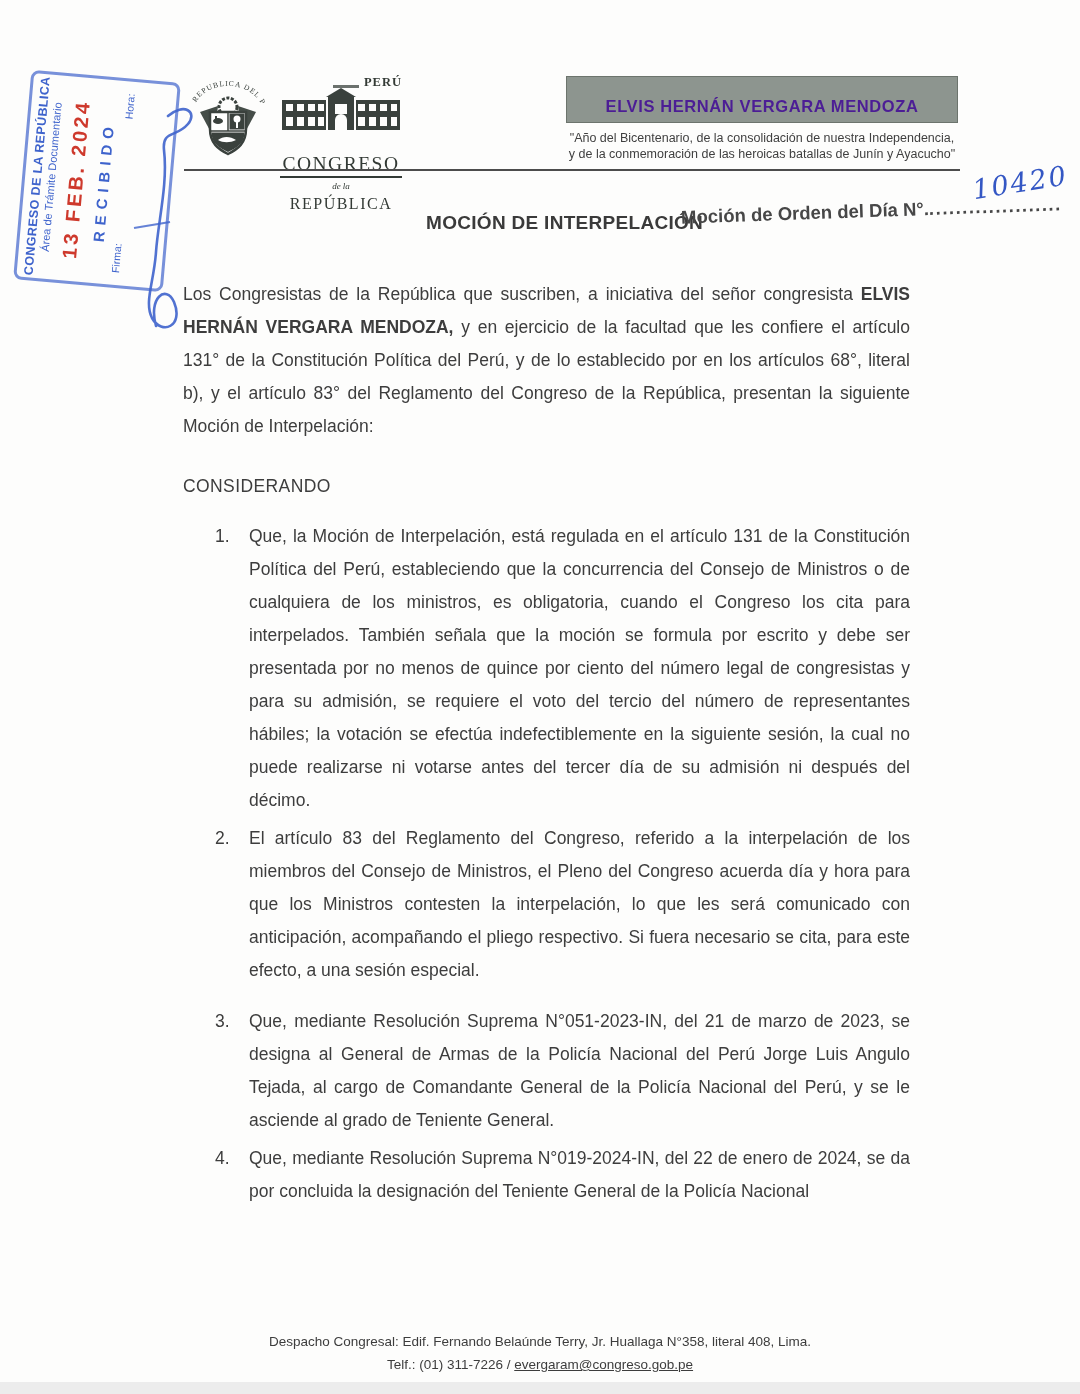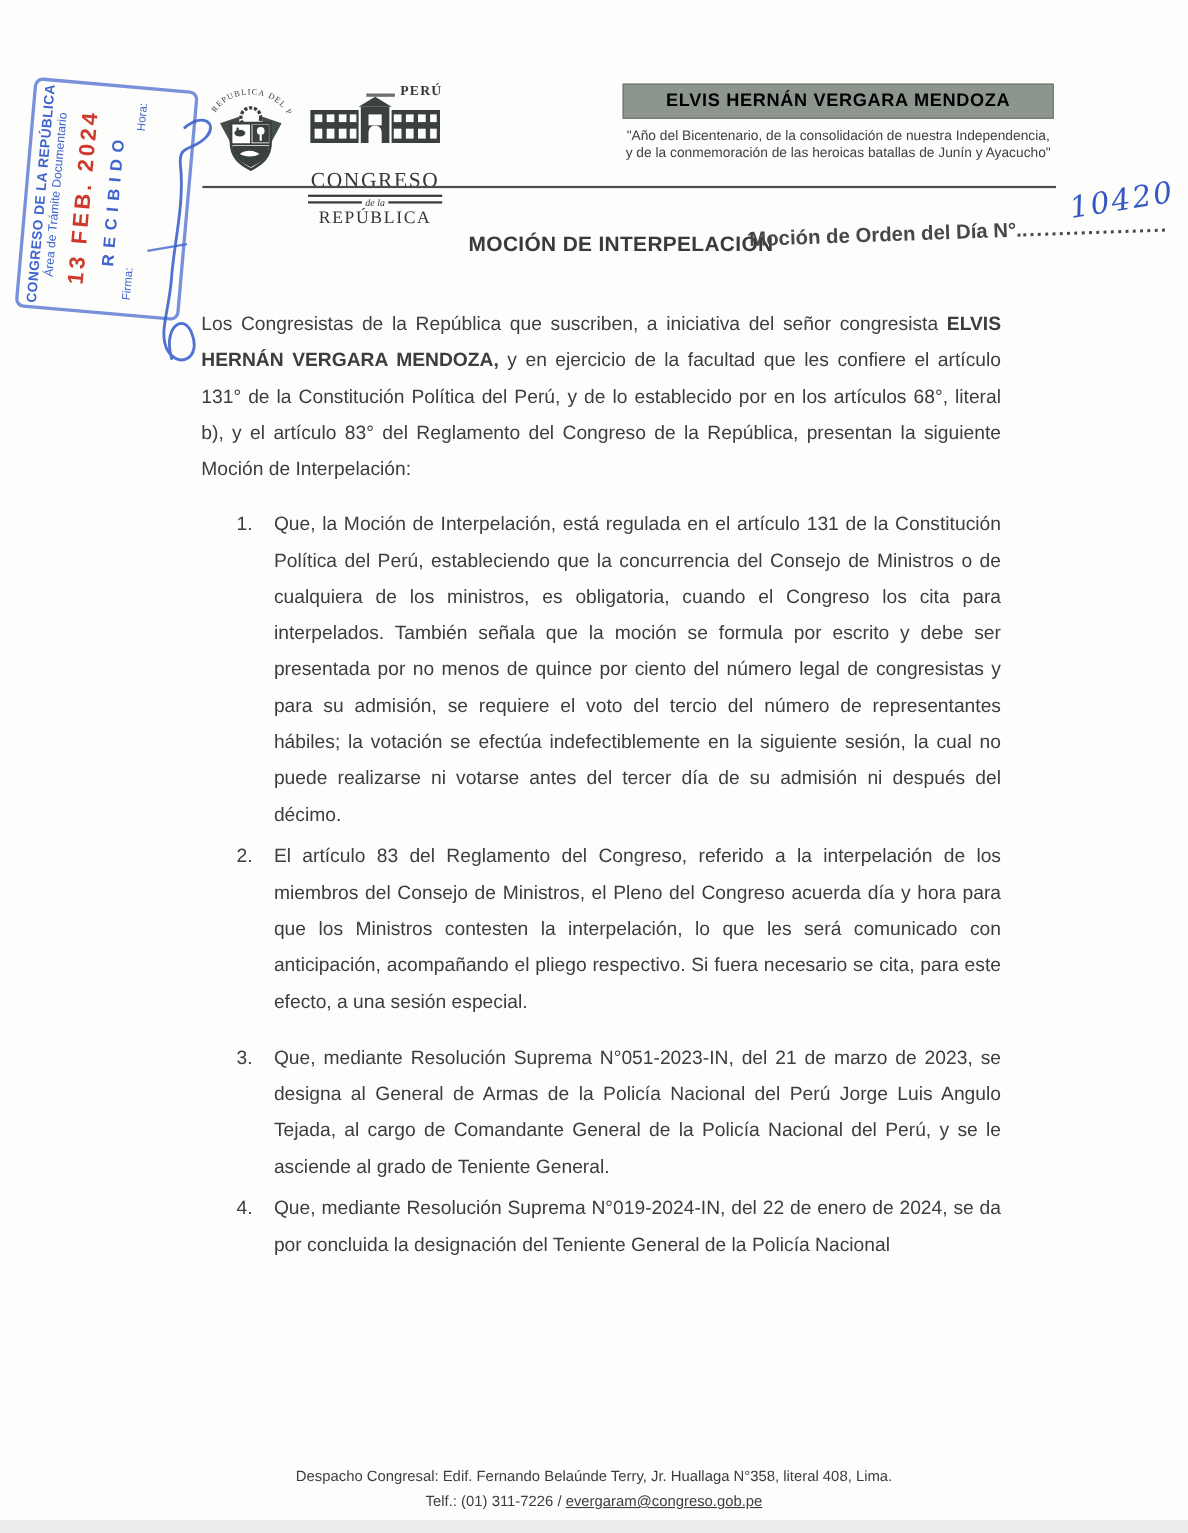--- a/index.html
+++ b/index.html
@@ -23,28 +23,28 @@
   .signature-svg{position:absolute;left:116px;top:40px;z-index:2;}
 
   
   .logo{position:absolute;left:186px;top:76px;display:flex;gap:10px;}
   .logo-right{width:122px;text-align:center;font-family:"Liberation Serif",serif;color:#333a35;}
   .peru-top{display:flex;align-items:flex-end;justify-content:flex-end;gap:5px;
             font-weight:bold;font-size:12.5px;letter-spacing:1px;line-height:12px;}
   .peru-dash{display:inline-block;width:26px;height:3px;background:#3a413d;opacity:.75;}
   .c1{font-size:19.5px;letter-spacing:1.5px;line-height:1;margin-top:20px;
       border-bottom:2px solid #333a35;padding-bottom:2px;}
-  .c2{display:flex;align-items:center;gap:3px;font-style:italic;font-size:9px;line-height:9px;margin-top:1px;}
+  .c2{display:flex;align-items:center;gap:3px;font-style:italic;font-size:9px;line-height:9px;margin-top:1px;flex-direction:column;}
   .hline{flex:1;height:1.5px;background:#333a35;}
   .c3{font-size:16px;letter-spacing:1.5px;line-height:1.2;}
 
   
   .banner-area{position:absolute;left:566px;top:76px;width:392px;text-align:center;}
-  .congressman-banner{background:#8d958f;border:1px solid #6c746d;color:#000000;font-weight:bold;
-                      font-size:16.5px;letter-spacing:.6px;padding:5px 0 6px;}
+  .congressman-banner{background:#8d958f;border:1px solid #6c746d;color:#4c1d95;font-weight:bold;
+                      font-size:16.5px;letter-spacing:.6px;padding:20px 0 6px;}
   .motto{font-size:12.5px;line-height:15.5px;margin-top:8px;color:#3f3f3f;}
 
   .header-rule{position:absolute;left:184px;top:169px;width:776px;height:2px;background:#4c4c4c;}
 
   
   .title-row{position:relative;height:58px;margin:22px 0 0 183px;}
   .doc-title{position:absolute;left:227px;top:2px;margin:16px;font-size:19px;font-weight:bold;
              letter-spacing:.3px;color:#3a3a3a;}
   .order-stamp{position:absolute;left:498px;top:6px;transform:rotate(-2deg);
                font-weight:bold;font-size:18.5px;color:#474747;white-space:nowrap;}
@@ -171,20 +171,21 @@
   <div class="title-row">
     <h1 class="doc-title">MOCIÓN DE INTERPELACIÓN</h1>
     <div class="order-stamp">
       <span>Moción de Orden del Día N°.</span><span class="order-dots-wrap"><span class="order-number">10420</span><span class="order-dots">....................</span></span>
     </div>
   </div>
 
   <main class="doc-body">
     <p class="intro"><span>Los Congresistas de la República que suscriben, a iniciativa del señor congresista </span><strong>ELVIS HERNÁN VERGARA MENDOZA,</strong><span> y en ejercicio de la facultad que les confiere el artículo 131° de la Constitución Política del Perú, y de lo establecido por en los artículos 68°, literal b), y el artículo 83° del Reglamento del Congreso de la República, presentan la siguiente Moción de Interpelación:</span></p>
 
+    <p class="considerando">CONSIDERANDO</p>
 
     <div class="num-list">
       <div class="num-item">
         <span class="n">1.</span>
         <span class="t">Que, la Moción de Interpelación, está regulada en el artículo 131 de la Constitución Política del Perú, estableciendo que la concurrencia del Consejo de Ministros o de cualquiera de los ministros, es obligatoria, cuando el Congreso los cita para interpelados. También señala que la moción se formula por escrito y debe ser presentada por no menos de quince por ciento del número legal de congresistas y para su admisión, se requiere el voto del tercio del número de representantes hábiles; la votación se efectúa indefectiblemente en la siguiente sesión, la cual no puede realizarse ni votarse antes del tercer día de su admisión ni después del décimo.</span>
       </div>
       <div class="num-item">
         <span class="n">2.</span>
         <span class="t">El artículo 83 del Reglamento del Congreso, referido a la interpelación de los miembros del Consejo de Ministros, el Pleno del Congreso acuerda día y hora para que los Ministros contesten la interpelación, lo que les será comunicado con anticipación, acompañando el pliego respectivo. Si fuera necesario se cita, para este efecto, a una sesión especial.</span>
       </div>

